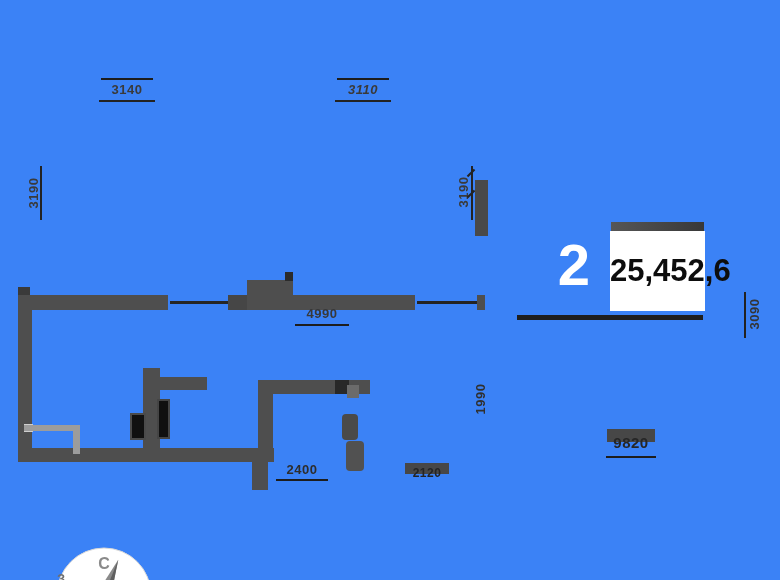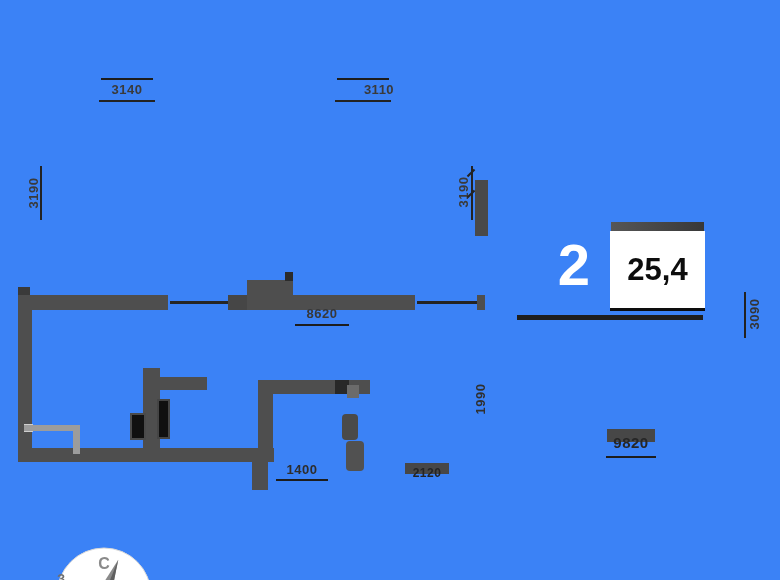--- a/index.html
+++ b/index.html
@@ -20,42 +20,42 @@
   }
   .dim.v{transform:rotate(-90deg);transform-origin:center;}
   .dimline{position:absolute;background:#232323;}
   .dimline.faint{background:#1d1d1d;}
   
   .dimbar{position:absolute;background:#474747;}
   
   .info-bar{position:absolute;left:611px;top:222px;width:93px;height:9px;
     background:linear-gradient(to right,#565656,#383838);}
   .info-box{position:absolute;left:610px;top:231px;width:95px;height:80px;
-    background:#fff;display:flex;flex-direction:column;}
+    background:#fff;display:flex;}
   .info-cell{flex:1;display:flex;align-items:center;justify-content:center;
     color:#0d0d0d;font-size:31px;font-weight:700;letter-spacing:0px;}
   .info-divider{height:3px;background:#0d0d0d;}
   .rooms-num{position:absolute;left:548px;top:230px;width:52px;height:70px;
     color:#ffffff;font-size:58px;font-weight:700;text-align:center;line-height:70px;}
   .box-shadow-line{position:absolute;left:517px;top:315px;width:186px;height:5px;background:#1e1e1e;}
   
   .fixture{position:absolute;background:#4a4a4a;border-radius:4px;}
   .fixture-outline{position:absolute;background:#101010;border:2px solid #454545;}
 </style>
 </head>
 <body>
 
 <div class="stage">
 
   <div class="dimline faint" style="left:101px;top:78px;width:52px;height:2px;"></div>
   <div class="dim" style="left:100px;top:83px;width:54px;">3140</div>
   <div class="dimline" style="left:99px;top:100px;width:56px;height:2px;"></div>
 
   <div class="dimline faint" style="left:337px;top:78px;width:52px;height:2px;"></div>
-  <div class="dim" style="left:352px;top:83px;width:54px;">3110</div>
+  <div class="dim" style="left:336px;top:83px;width:54px;font-style:italic;">3110</div>
   <div class="dimline" style="left:335px;top:100px;width:56px;height:2px;"></div>
 
   <div class="dim v" style="left:6px;top:186px;width:56px;">3190</div>
   <div class="dimline" style="left:40px;top:166px;width:2px;height:54px;"></div>
 
   <div class="dim v" style="left:436px;top:185px;width:56px;">3190</div>
   <div class="dimline" style="left:471px;top:166px;width:2px;height:54px;"></div>
   <div class="dimline" style="left:466px;top:172px;width:10px;height:2px;transform:rotate(-45deg);"></div>
   <div class="dimline" style="left:466px;top:193px;width:10px;height:2px;transform:rotate(-45deg);"></div>
 
@@ -89,38 +89,39 @@
   <div class="wall-dark" style="left:335px;top:380px;width:14px;height:14px;background:#282828;"></div>
   <div class="wall" style="left:349px;top:380px;width:21px;height:14px;"></div>
   <div class="wall" style="left:258px;top:394px;width:15px;height:54px;"></div>
   <div class="abs" style="left:347px;top:385px;width:12px;height:13px;background:#6b6b6b;"></div>
 
   <div class="fixture-outline" style="left:157px;top:399px;width:9px;height:36px;"></div>
   <div class="fixture-outline" style="left:130px;top:413px;width:12px;height:23px;border-color:#4a4a4a;"></div>
   <div class="fixture" style="left:342px;top:414px;width:16px;height:26px;"></div>
   <div class="fixture" style="left:346px;top:441px;width:18px;height:30px;background:#515151;"></div>
 
-  <div class="dim" style="left:296px;top:307px;width:52px;color:#383838;">8620</div>
+  <div class="dim" style="left:296px;top:307px;width:52px;color:#383838;">4990</div>
   <div class="dimline faint" style="left:295px;top:324px;width:54px;height:2px;"></div>
 
-  <div class="dim" style="left:276px;top:463px;width:52px;color:#2d2d2d;">1400</div>
+  <div class="dim" style="left:276px;top:463px;width:52px;color:#2d2d2d;">2400</div>
   <div class="dimline faint" style="left:276px;top:479px;width:52px;height:2px;"></div>
 
   <div class="dimbar" style="left:405px;top:463px;width:44px;height:11px;"></div>
   <div class="dim" style="left:405px;top:466px;width:44px;font-size:12px;color:#242424;">2120</div>
 
   <div class="dimbar" style="left:607px;top:429px;width:48px;height:13px;"></div>
   <div class="dim" style="left:607px;top:436px;width:48px;font-size:15px;color:#262626;">9820</div>
   <div class="dimline faint" style="left:606px;top:456px;width:50px;height:2px;"></div>
 
   <div class="rooms-num">2</div>
   <div class="info-bar"></div>
   <div class="info-box">
     <div class="info-cell">25,4</div>
     <div class="info-divider"></div>
+    <div class="info-cell">52,6</div>
   </div>
   <div class="box-shadow-line"></div>
 
   <svg class="abs" style="left:52px;top:543px;width:104px;height:104px;" viewBox="0 0 104 104">
     <circle cx="52" cy="52" r="47" fill="#ffffff" stroke="#d8d8d8" stroke-width="1"></circle>
     <g transform="rotate(22 52 52)">
       <path d="M52,14 L59,52 L52,90 L45,52 Z" fill="#8a8a8a"></path>
       <path d="M52,14 L59,52 L52,52 Z" fill="#5f5f5f"></path>
       <path d="M30,58 Q44,40 58,46 Q45,52 30,58 Z" fill="#9a9a9a"></path>
       <path d="M74,46 Q60,64 46,58 Q59,52 74,46 Z" fill="#b0b0b0"></path>

